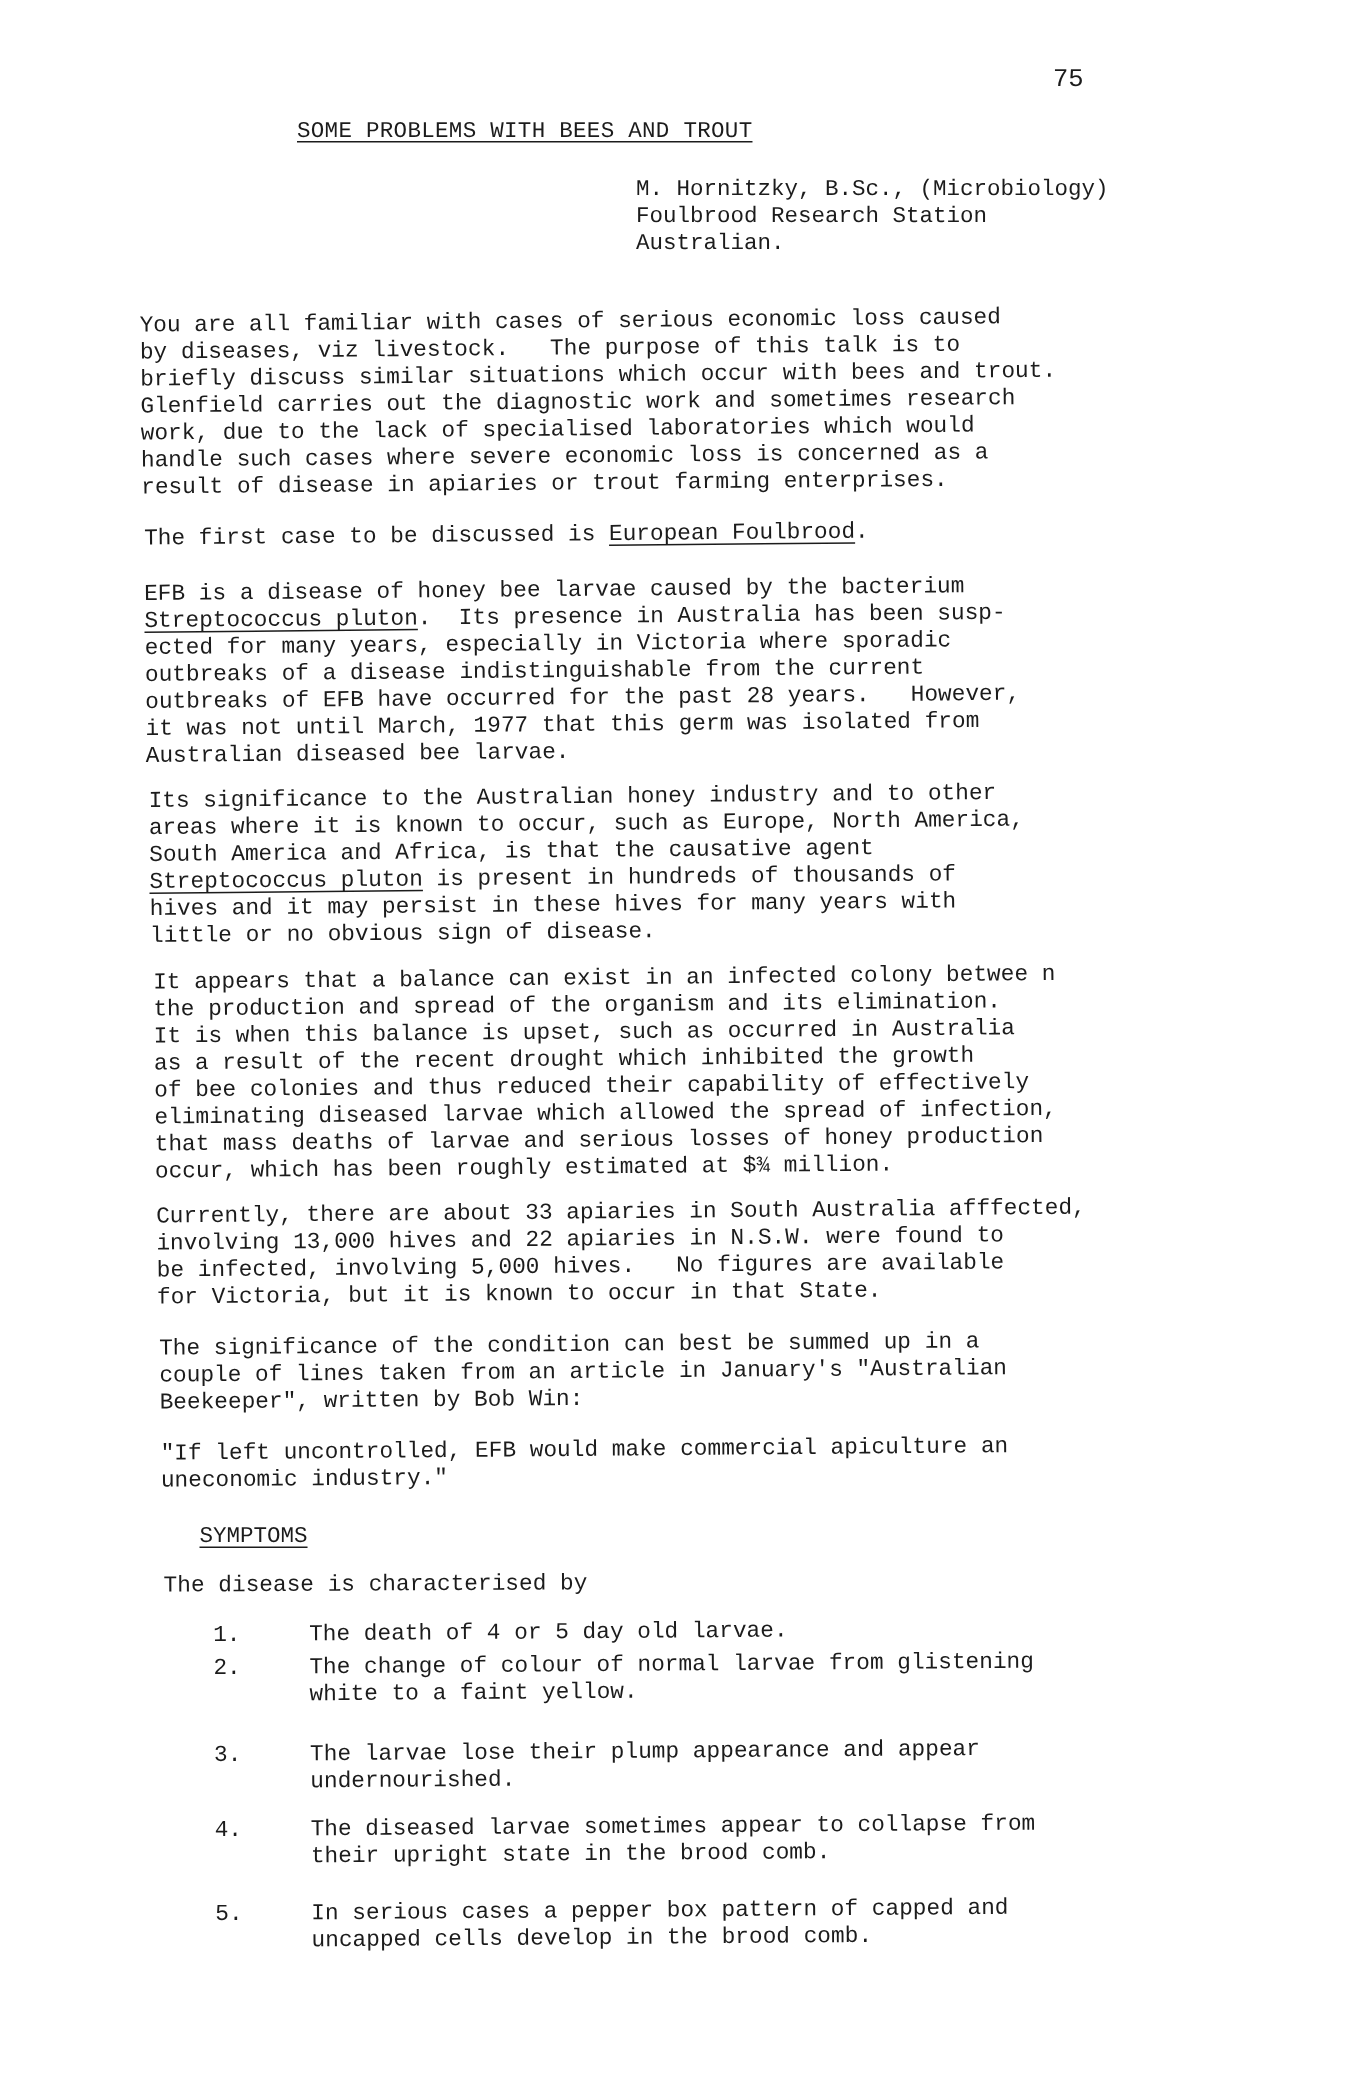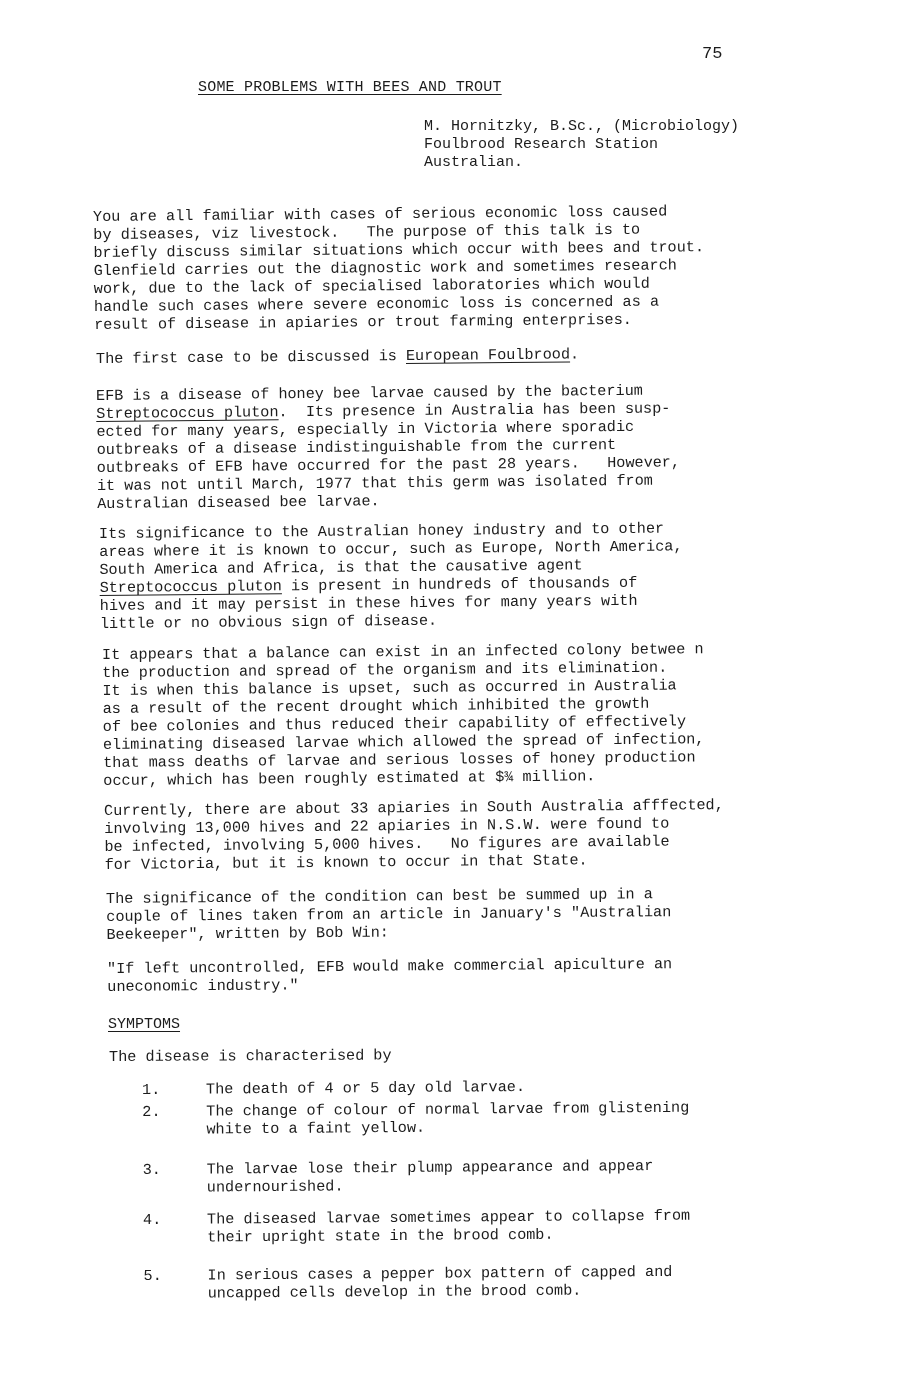--- a/index.html
+++ b/index.html
@@ -15,21 +15,21 @@
       text-decoration: underline; text-underline-offset: 3px; letter-spacing: 0.2px;
     }
     .author { position: absolute; left: 392px; top: 118px; font-size: 15px; line-height: 18px; margin-left: 32px; }
     .author div { white-space: pre; }
     .block {
       position: absolute; font-size: 15.2px; line-height: 18px;
       transform-origin: left top;
     }
     .block .ln { white-space: pre; display: block; }
     .u { text-decoration: underline; text-underline-offset: 3px; }
-    .heading { position: absolute; font-size: 15px; text-decoration: underline; text-underline-offset: 3px; }
+    .heading { position: absolute; font-size: 15px; text-decoration: underline; text-underline-offset: 3px; margin-left: 25px; }
     .list { position: absolute; left: 142px; font-size: 15.2px; line-height: 18px; }
     .item { position: relative; margin-bottom: 0; }
     .num { position: absolute; left: 0; top: 0; }
     .txt { position: absolute; left: 64px; top: 0; }
     .txt span { display: block; white-space: pre; }
   </style>
 </head>
 <body>
 
 <div class="page">

